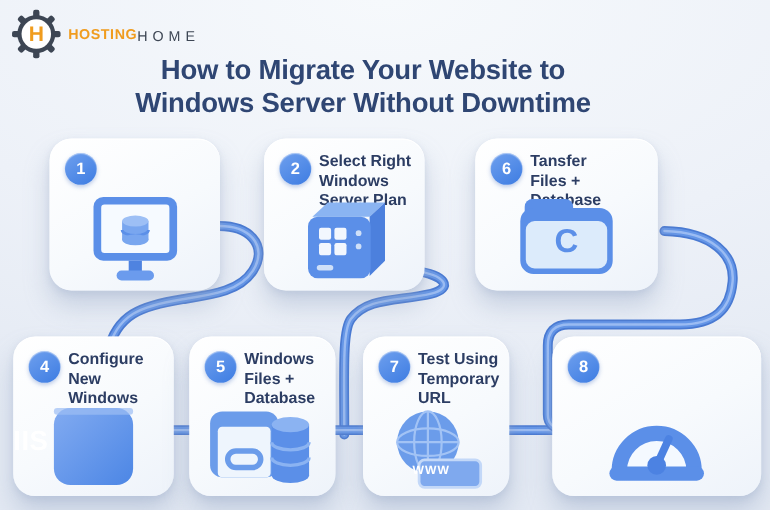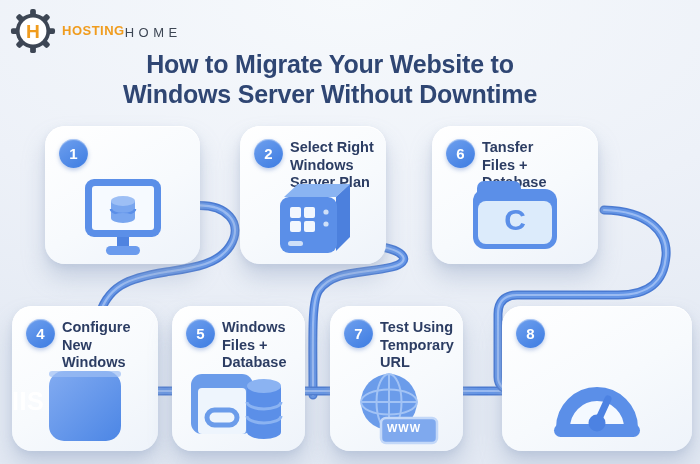--- a/index.html
+++ b/index.html
@@ -55,21 +55,21 @@
   .c7{left:330px;top:306px;width:133px;height:145px;}
   .c8{left:502px;top:306px;width:190px;height:145px;}
   .c1 .icon-wrap{bottom:5px;}
   .c2 .icon-wrap{bottom:7px;}
   .c6 .icon-wrap{bottom:11px;}
   .c4 .icon-wrap{bottom:7px;}
   .c5 .icon-wrap{bottom:5px;}
   .c7 .icon-wrap{bottom:3px;}
   .c8 .icon-wrap{bottom:9px;}
   .iis-text{font-size:25px;letter-spacing:.5px;bottom:28px;left:0;right:0;}
-  .www-text{font-size:11px;letter-spacing:1px;bottom:14px;left:48px;width:52px;text-align:center;}
+  .www-text{font-size:11px;letter-spacing:1px;bottom:14px;left:36px;width:52px;text-align:center;}
   .cfold-text{font-size:30px;color:#5b8fe8;bottom:16px;left:0;right:0;text-align:center;}
 </style>
 </head>
 <body>
 
 <div class="stage">
 
   <svg class="pipes" width="700" height="464" viewBox="0 0 700 464">
     <defs>
       <path id="p1" d="M 190 206 C 228 202, 244 224, 230 246 C 218 265, 192 268, 166 272 C 128 278, 106 286, 98 320"></path>

